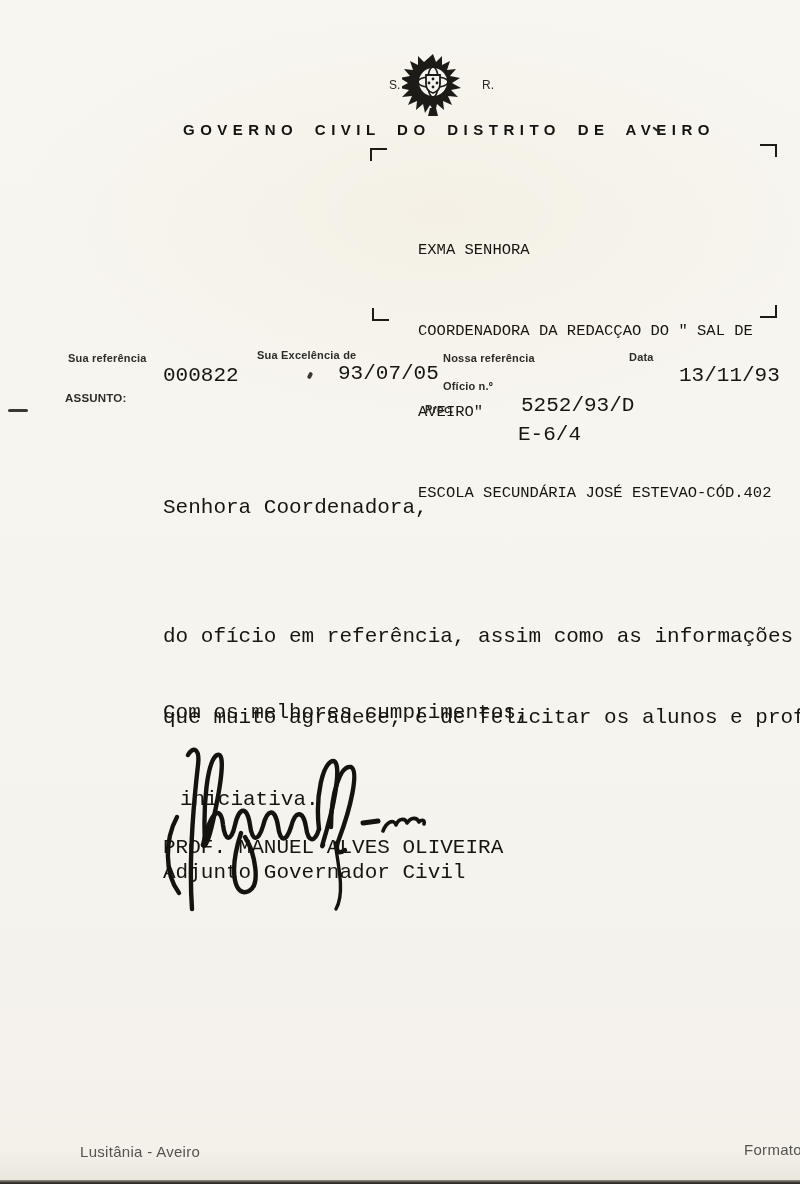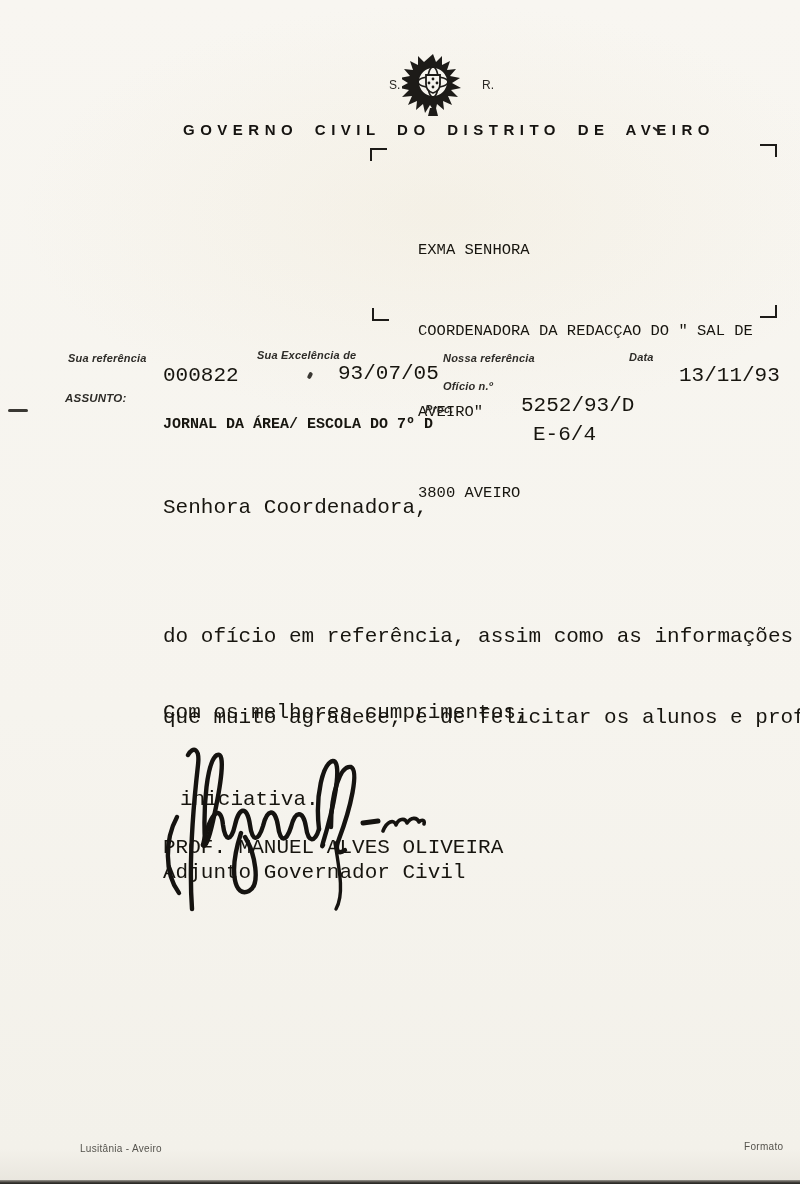--- a/index.html
+++ b/index.html
@@ -8,37 +8,37 @@
   .page {
     position:relative; width:800px; height:1184px; overflow:hidden;
     background:
       radial-gradient(ellipse 600px 300px at 55% 18%, rgba(235,225,200,.25), rgba(0,0,0,0) 70%),
       linear-gradient(180deg, #f8f6f1 0%, #f6f4ee 60%, #f3f1ea 97%, #e8e5dd 100%);
     color:#1d1b18;
   }
   .abs { position:absolute; }
   .mono { font-family:"Liberation Mono","DejaVu Sans Mono",monospace; font-size:21px; color:#17150f; white-space:pre; }
   .mono-b { font-weight:bold; }
-  .label { font-size:11px; font-weight:600; color:#2e2c28; letter-spacing:.2px; white-space:nowrap;font-style:italic; }
+  .label { font-size:11px; font-weight:600; color:#2e2c28; letter-spacing:.2px; white-space:nowrap; }
   .header-title { width:540px; text-align:center; font-weight:bold; font-size:15px;
     letter-spacing:5.5px; word-spacing:7px; color:#151310; white-space:nowrap; }
   .sigla { font-size:12px; color:#2a2824; }
   .bracket { width:17px; height:13px; }
   .bkt-tl { border-left:2.5px solid #1d1b18; border-top:2.5px solid #1d1b18; }
   .bkt-tr { border-right:2.5px solid #1d1b18; border-top:2.5px solid #1d1b18; }
   .bkt-bl { border-left:2.5px solid #1d1b18; border-bottom:2.5px solid #1d1b18; }
   .bkt-br { border-right:2.5px solid #1d1b18; border-bottom:2.5px solid #1d1b18; }
   .recipient { line-height:27px; font-size:15.5px; }
   .para { width:628px; line-height:27.3px; }
   .para .jline { text-align:justify; text-align-last:justify; }
   .para .jline:last-child { text-align-last:left;margin-left:17px; }
   .mark-dash { width:20px; height:2.5px; background:#3a3833; border-radius:2px; }
   .pen-mark { width:9px; height:2px; background:#2a2824; transform:rotate(38deg); border-radius:2px; }
   .tick-mark { width:4px; height:7px; background:#3a3833; transform:rotate(28deg); border-radius:2px; }
-  .footer-note { font-size:10px; color:#55534d; letter-spacing:.3px; white-space:nowrap; }
+  .footer-note { font-size:15px; color:#55534d; letter-spacing:.3px; white-space:nowrap; }
   .bottom-edge { left:0; bottom:0; width:800px; height:4px;
     background:linear-gradient(180deg,#9a978f 0%, #403e39 60%, #23221f 100%); }
   svg { display:block; }
 </style>
 </head>
 <body>
 
 <div class="page">
 
   <span class="abs sigla" style="left:389px; top:78px;">S.</span>
@@ -67,42 +67,41 @@
 
   <div class="abs bracket bkt-tl" style="left:370px; top:148px;"></div>
   <div class="abs bracket bkt-tr" style="left:760px; top:144px;"></div>
   <div class="abs bracket bkt-bl" style="left:372px; top:308px;"></div>
   <div class="abs bracket bkt-br" style="left:760px; top:305px;"></div>
 
   <div class="abs mono recipient" style="left:418px; top:183px;">
     <div>EXMA SENHORA</div>
     <div>COORDENADORA DA REDACÇAO DO " SAL DE</div>
     <div>AVEIRO"</div>
-    <div>3800 AVEIRO</div>
+    <div>ESCOLA SECUNDÁRIA JOSÉ ESTEVAO-CÓD.402</div>
   </div>
 
   <span class="abs label" style="left:68px; top:352px;">Sua referência</span>
   <span class="abs mono" style="left:163px; top:364px;">000822</span>
   <div class="abs tick-mark" style="left:308px; top:372px;"></div>
 
   <span class="abs label" style="left:257px; top:349px;">Sua Excelência de</span>
   <span class="abs mono" style="left:338px; top:362px;">93/07/05</span>
 
   <span class="abs label" style="left:443px; top:352px;">Nossa referência</span>
   <span class="abs label" style="left:443px; top:380px;text-align:center;">Ofício n.º</span>
   <span class="abs label" style="left:425px; top:403px;">Proc.</span>
   <span class="abs mono" style="left:521px; top:394px;">5252/93/D</span>
-  <span class="abs mono" style="left:533px; top:423px;text-align:right;">E-6/4</span>
+  <span class="abs mono" style="left:518px; top:423px;text-align:right;">E-6/4</span>
 
   <span class="abs label" style="left:629px; top:351px;">Data</span>
   <span class="abs mono" style="left:679px; top:364px;">13/11/93</span>
 
   <span class="abs label" style="left:65px; top:392px; font-size:11.5px; font-weight:700;text-align:center;">ASSUNTO:</span>
   <div class="abs mark-dash" style="left:8px; top:409px;"></div>
-  <span class="abs mono mono-b" style="left:163px; top:416px; font-size:15px;">JORNAL DA ÁREA/ ESCOLA DO 7º D</span>
 
   <span class="abs mono" style="left:163px; top:496px;">Senhora Coordenadora,</span>
 
   <div class="abs mono para" style="left:163px; top:568px;">
     <div class="jline">do ofício em referência, assim como as informações prestadas no mesmo</div>
     <div class="jline">que muito agradece, e de felicitar os alunos e professores pela</div>
     <div class="jline">iniciativa.</div>
   </div>
 
   <span class="abs mono" style="left:163px; top:701px;">Com os melhores cumprimentos,</span>

